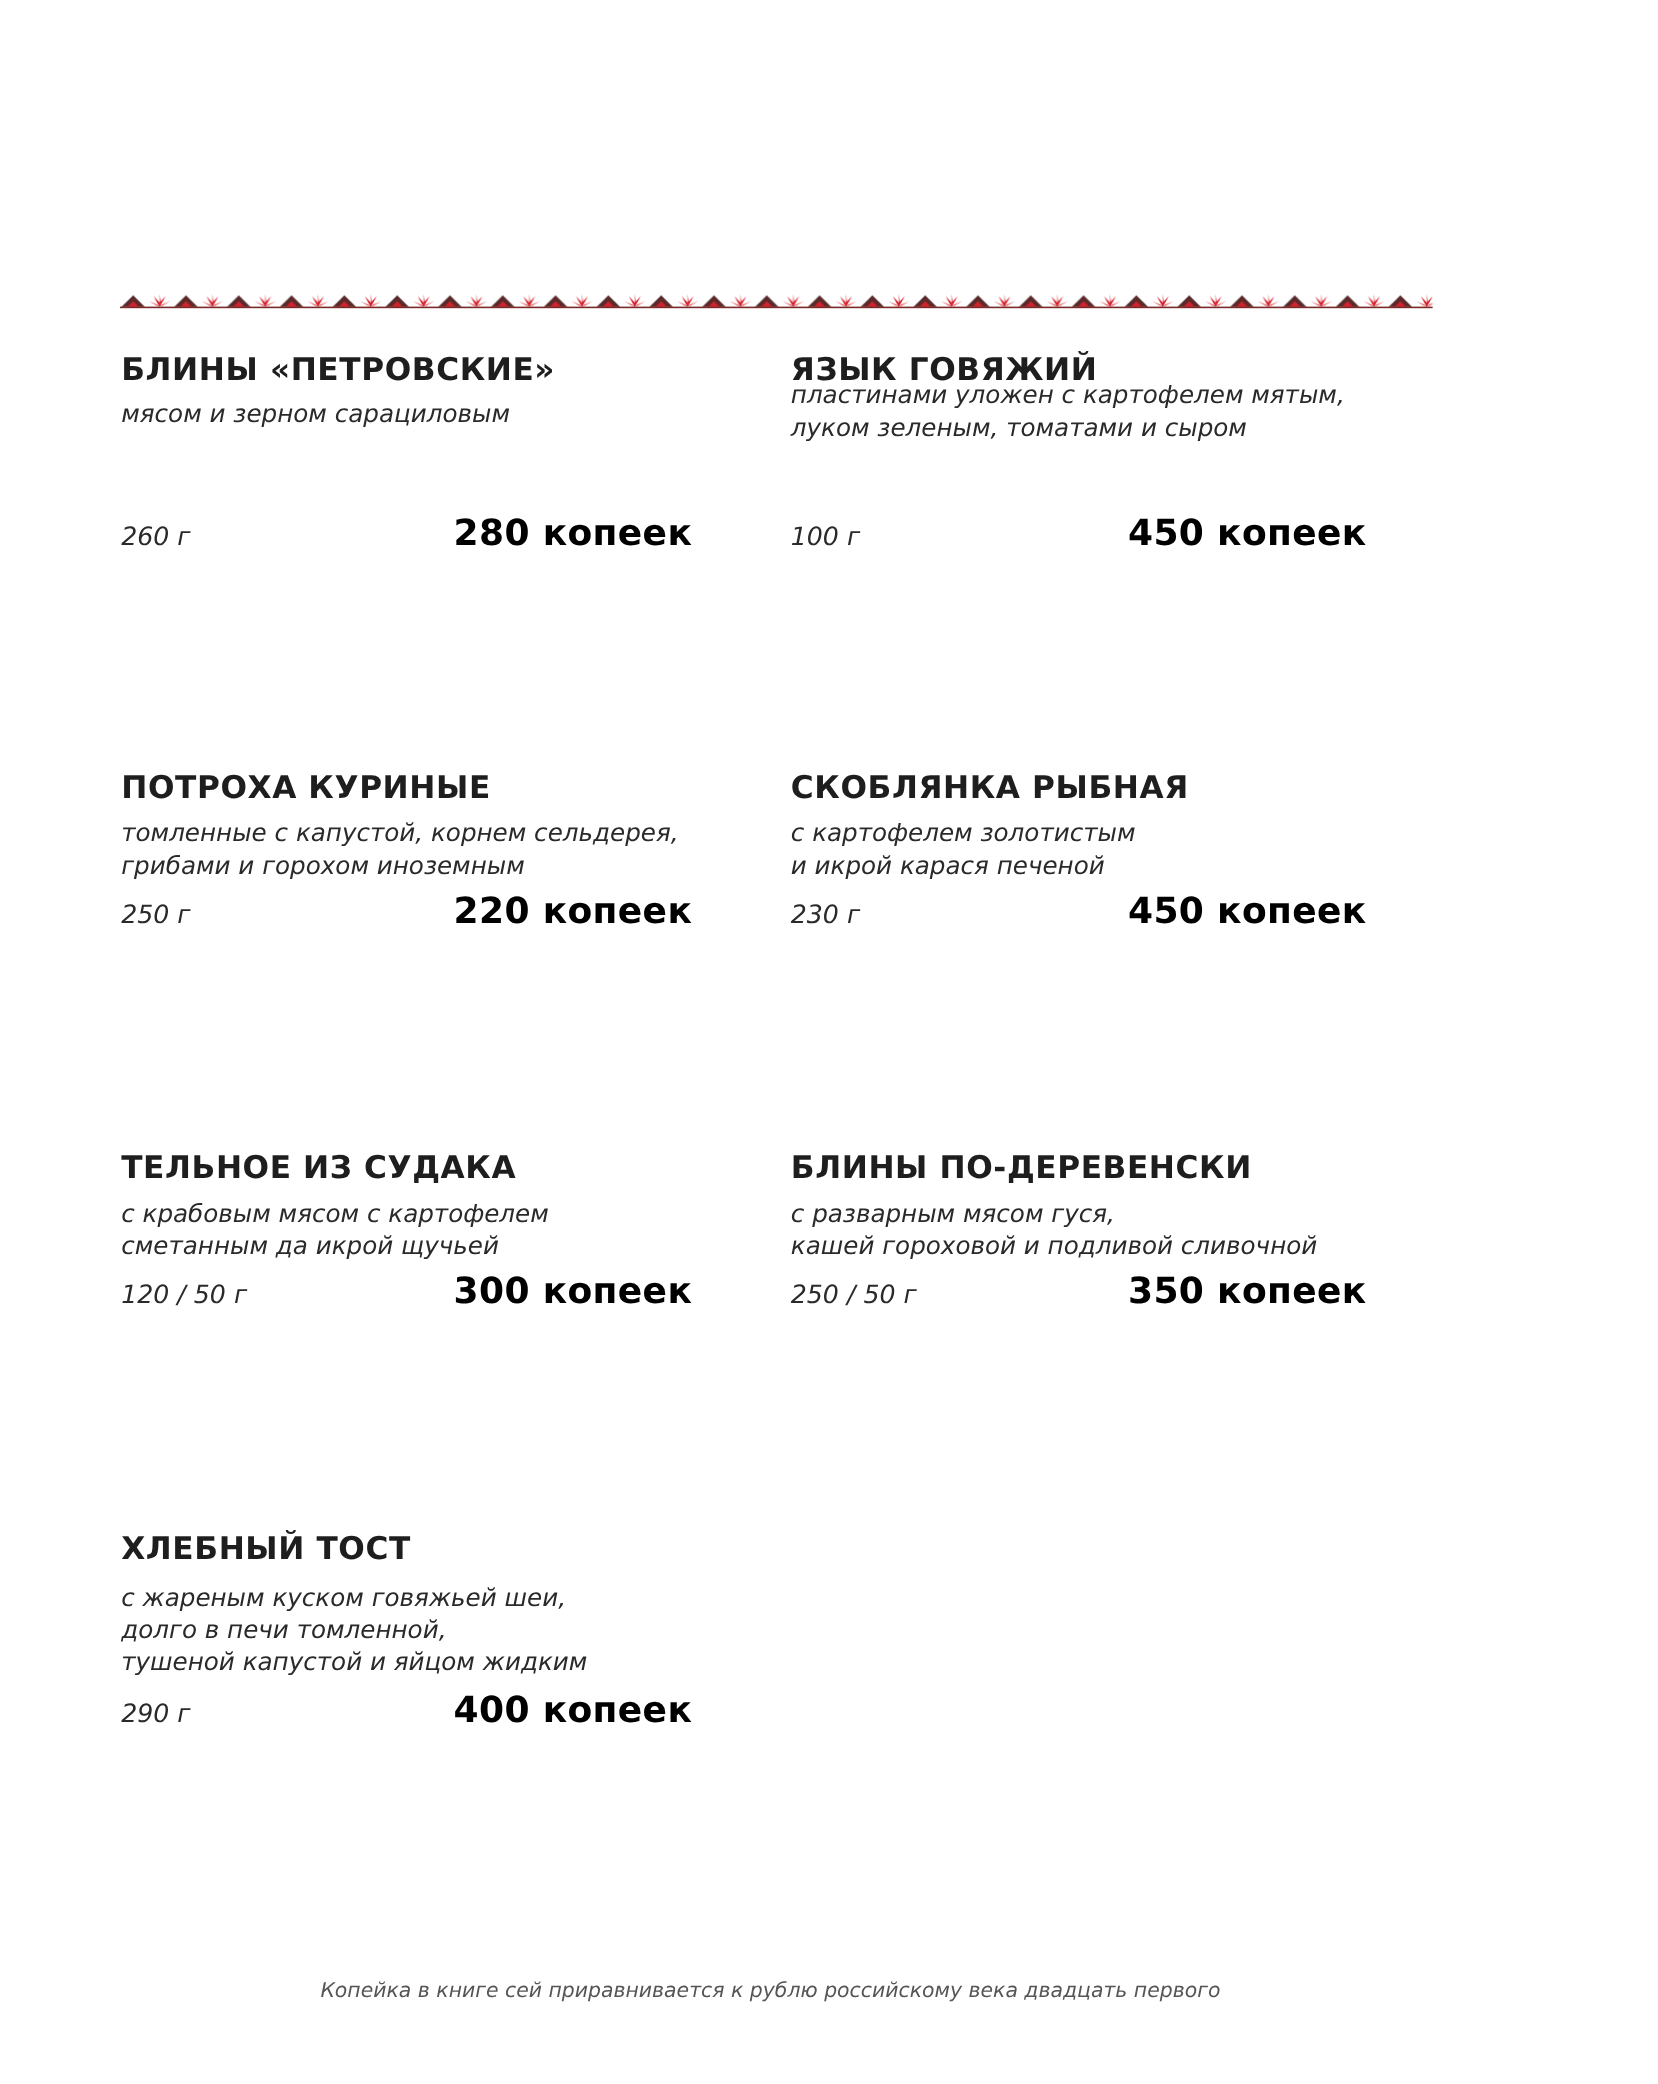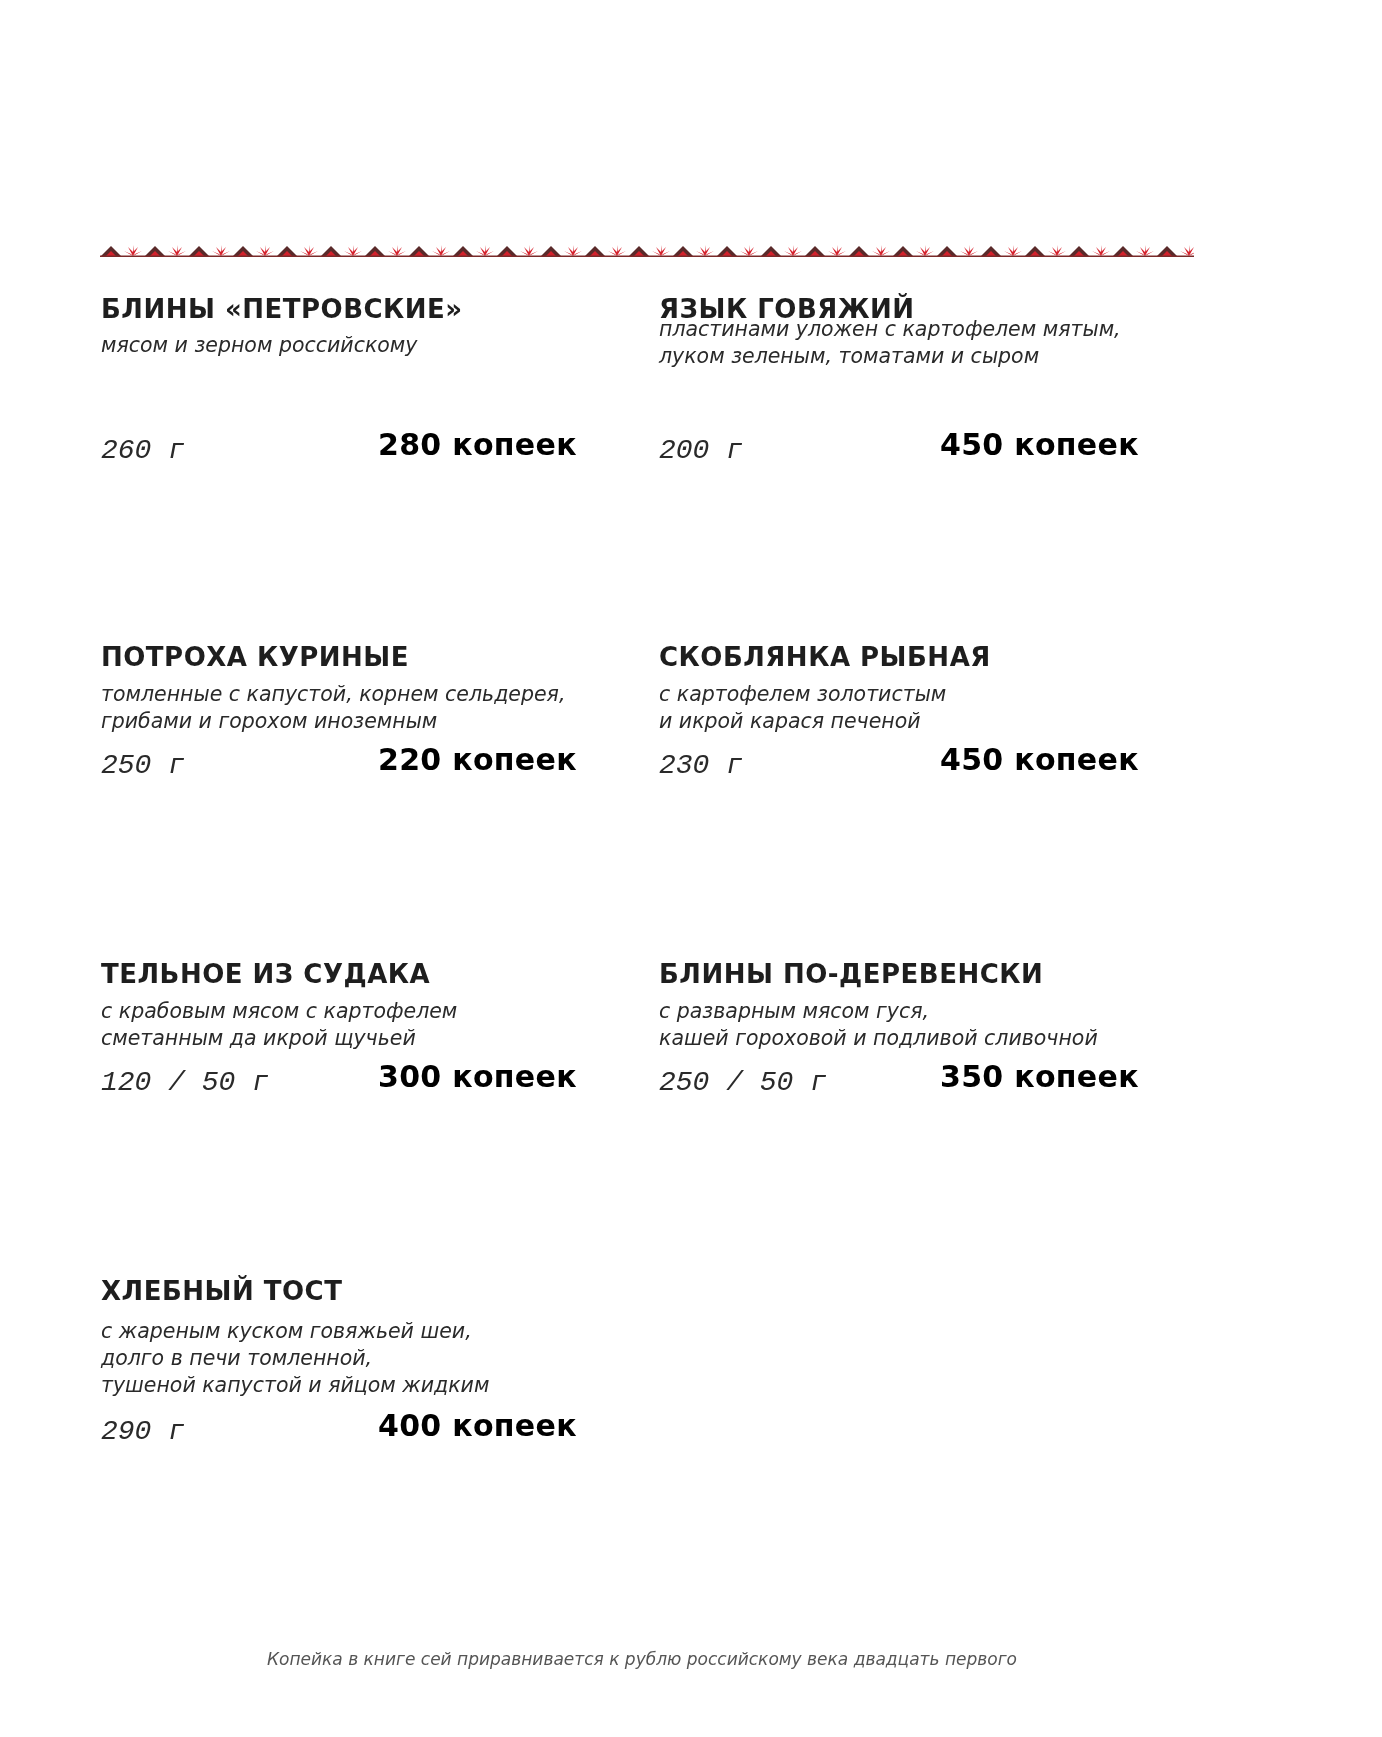--- a/index.html
+++ b/index.html
@@ -5,22 +5,22 @@
   html, body { margin: 0; padding: 0; background: #ffffff; }
   body { width: 1382px; height: 1737px; position: relative; overflow: hidden;
          font-family: "DejaVu Sans", "Liberation Sans", sans-serif; color: #1e1e1e; }
   .ornament { position: absolute; left: 100px; top: 243px; width: 1094px; height: 14px; }
   .item { position: absolute; width: 560px; }
   .title { position: absolute; left: 0; white-space: nowrap; font-size: 26px; font-weight: 600;
            letter-spacing: 0.5px; line-height: 1; color: #1e1e1e; }
   .desc { position: absolute; left: 0; white-space: nowrap; font-size: 20.5px; font-style: italic;
           font-weight: 300; line-height: 27px; color: #2a2a2a; }
   .desc span { display: block; }
-  .weight { position: absolute; left: 0; white-space: nowrap; font-size: 28px; font-style: italic;
-            font-weight: 300; line-height: 1; color: #2a2a2a; font-family: Liberation Mono, monospace; }
+  .weight { position: absolute; left: 0; white-space: nowrap; font-size: 21px; font-style: italic;
+            font-weight: 300; line-height: 1; color: #2a2a2a; }
   .price { position: absolute; left: 277px; white-space: nowrap; font-size: 30px; font-weight: 700;
            line-height: 1; color: #000000; letter-spacing: 0.3px; }
   .footer { position: absolute; left: 0; width: 1284px; top: 1649px; text-align: center;
             font-size: 17px; font-style: italic; color: #555; white-space: nowrap; }
 </style>
 </head>
 <body>
 
 <svg class="ornament" viewBox="0 0 1094 14" preserveAspectRatio="none">
   <defs>
@@ -37,33 +37,33 @@
       </g>
     </pattern>
   </defs>
   <rect x="0" y="0" width="1094" height="13" fill="url(#orn)"></rect>
   <rect x="0" y="12.5" width="1094" height="1.5" fill="#7a2a2a"></rect>
 </svg>
 
 <div class="item" style="left:101px; top:0;">
   <div class="title" style="top:296px;">БЛИНЫ «ПЕТРОВСКИЕ»</div>
   <div class="desc" style="top:332px;">
-    <span>мясом и зерном российскому</span>
+    <span>мясом и зерном сарациловым</span>
   </div>
   <div class="weight" style="top:437px;">260 г</div>
   <div class="price" style="top:430px;">280 копеек</div>
 </div>
 
 <div class="item" style="left:659px; top:0;">
   <div class="title" style="top:296px;">ЯЗЫК ГОВЯЖИЙ</div>
   <div class="desc" style="top:316px;">
     <span>пластинами уложен с картофелем мятым,</span>
     <span>луком зеленым, томатами и сыром</span>
   </div>
-  <div class="weight" style="top:437px;">200 г</div>
+  <div class="weight" style="top:437px;">100 г</div>
   <div class="price" style="left:281px; top:430px;">450 копеек</div>
 </div>
 
 <div class="item" style="left:101px; top:0;">
   <div class="title" style="top:644px;">ПОТРОХА КУРИНЫЕ</div>
   <div class="desc" style="top:681px;">
     <span>томленные с капустой, корнем сельдерея,</span>
     <span>грибами и горохом иноземным</span>
   </div>
   <div class="weight" style="top:752px;">250 г</div>

